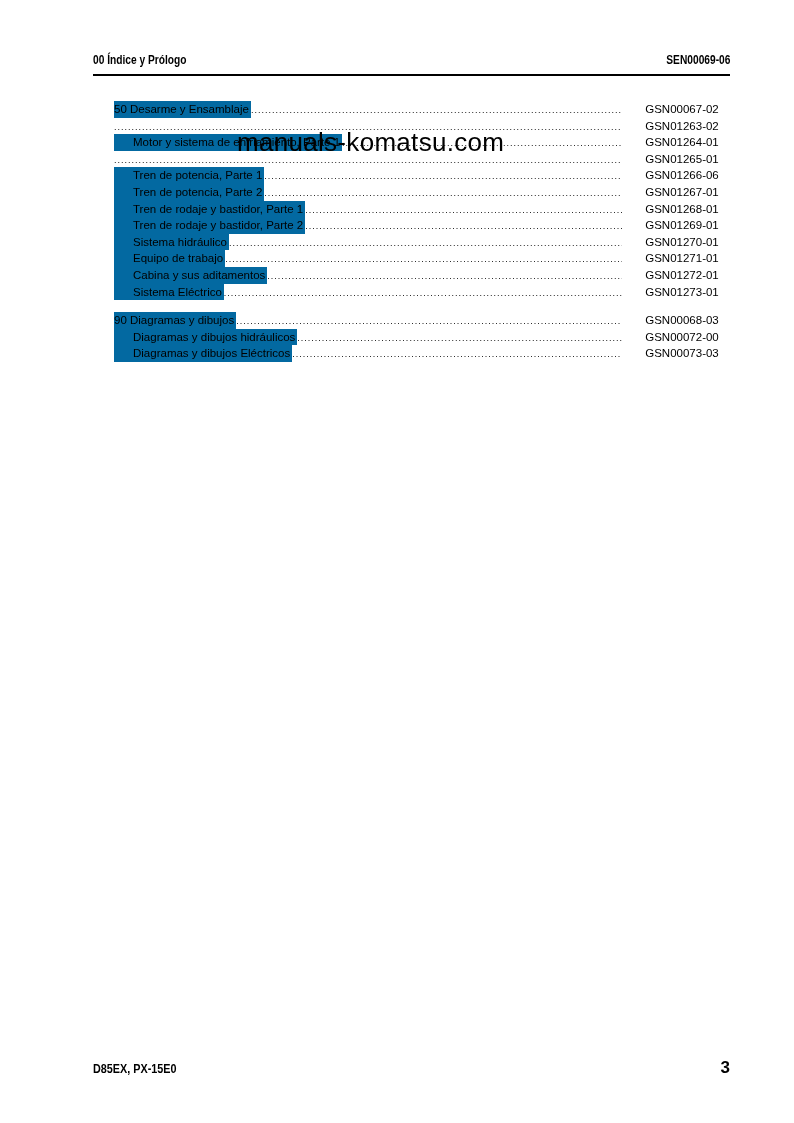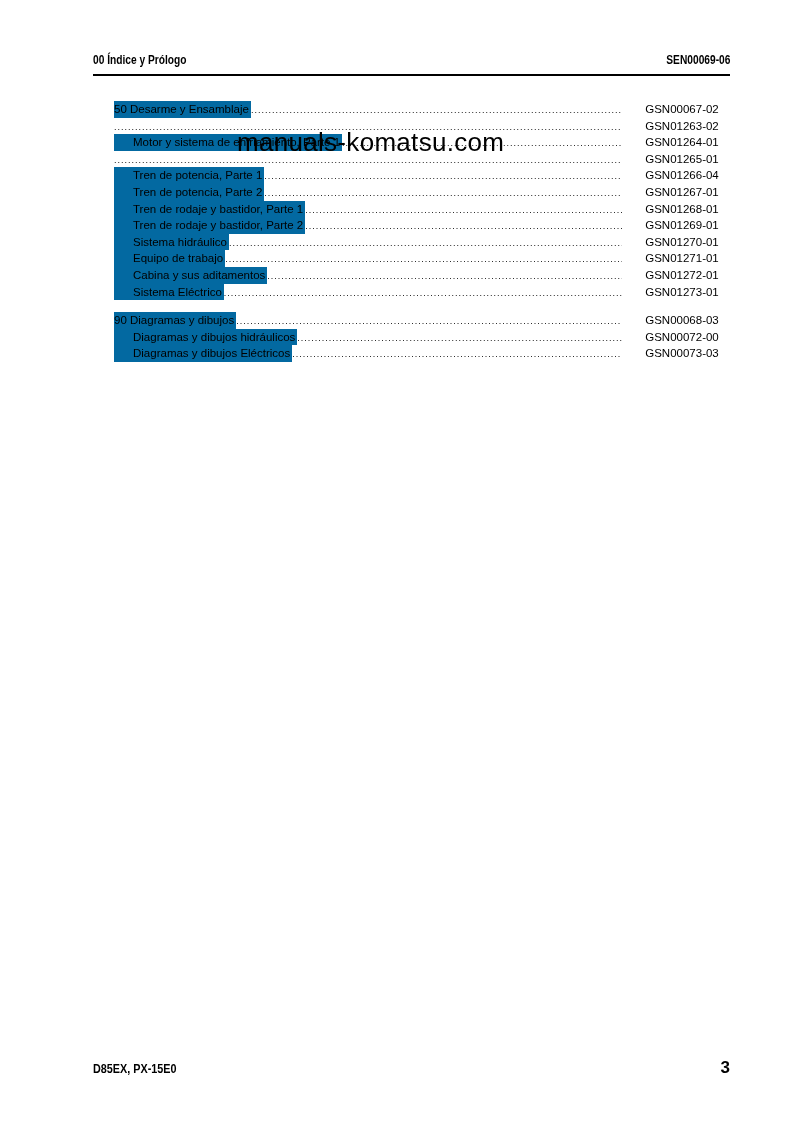--- a/index.html
+++ b/index.html
@@ -50,21 +50,21 @@
       <span class="dots">...........................................................................................................................................................................................</span>
       <span class="code">GSN01264-01</span>
     </div>
     <div class="row sub">
       <span class="dots">...........................................................................................................................................................................................</span>
       <span class="code">GSN01265-01</span>
     </div>
     <div class="row sub">
       <span class="title">Tren de potencia, Parte 1</span>
       <span class="dots">...........................................................................................................................................................................................</span>
-      <span class="code">GSN01266-04</span>
+      <span class="code">GSN01266-06</span>
     </div>
     <div class="row sub">
       <span class="title">Tren de potencia, Parte 2</span>
       <span class="dots">...........................................................................................................................................................................................</span>
       <span class="code">GSN01267-01</span>
     </div>
     <div class="row sub">
       <span class="title">Tren de rodaje y bastidor, Parte 1</span>
       <span class="dots">...........................................................................................................................................................................................</span>
       <span class="code">GSN01268-01</span>

